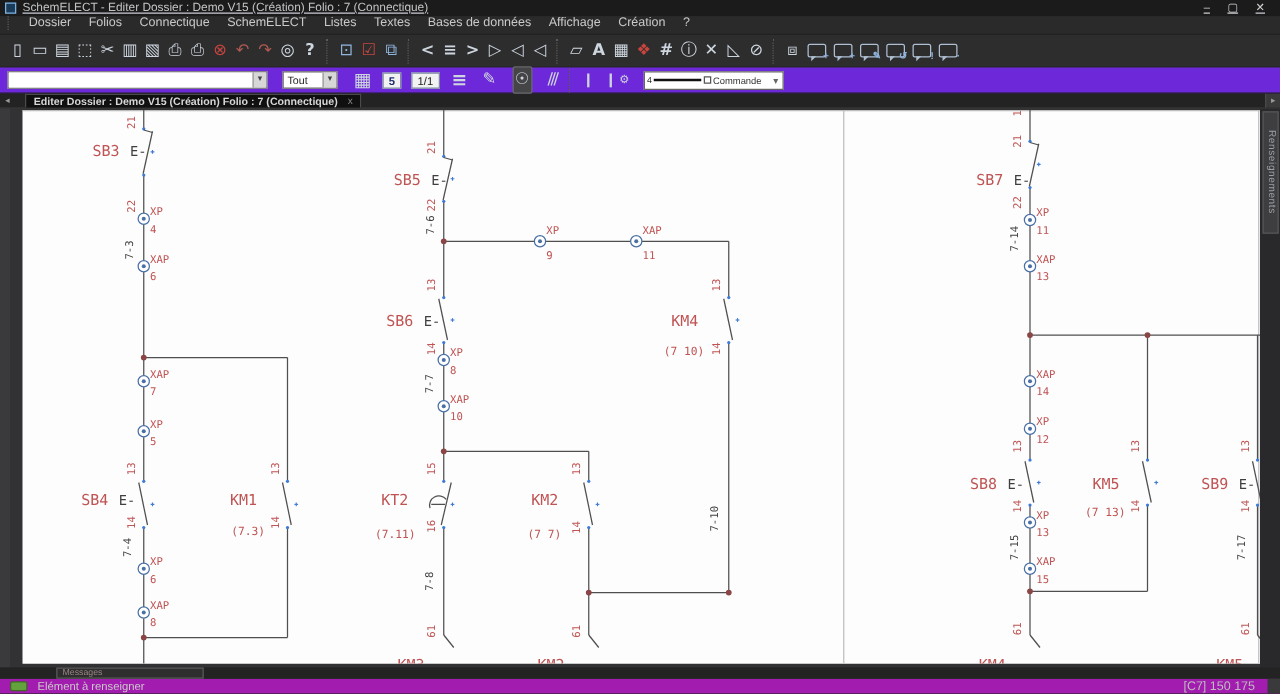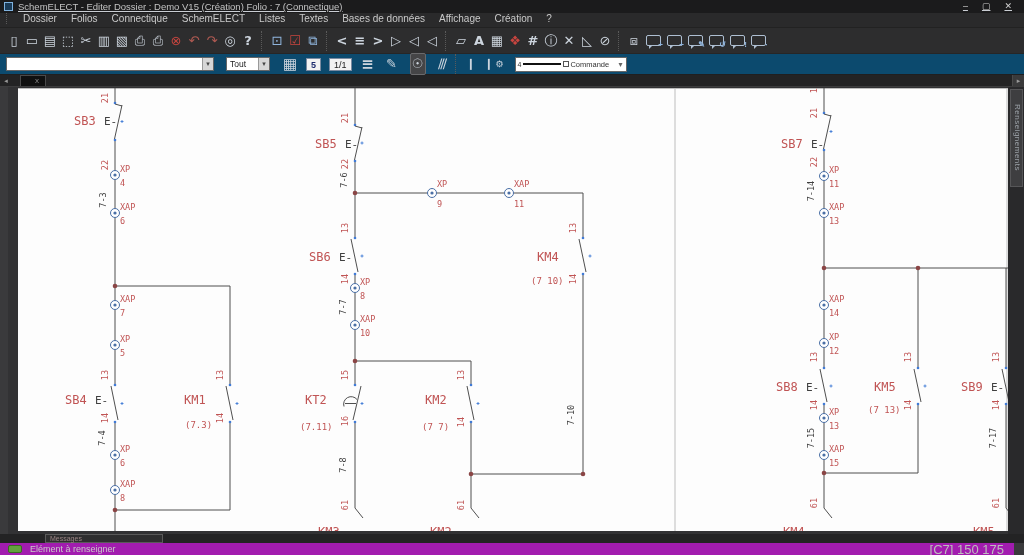--- a/index.html
+++ b/index.html
@@ -16,21 +16,21 @@
   .wincontrols span { font-size:9px; color:#cfcfcf; line-height:11px; cursor:default; }
 
   
   .menubar { height:15px; background:#2a2a2b; display:flex; align-items:flex-start; gap:0;
              border-bottom:1px solid #222; padding-left:6px; }
   .menubar .grip { width:4px; height:11px; border-left:1px dotted #5a5a5a; margin-right:6px; }
   .menubar span.mi { font-size:10px; color:#c9c9c9; padding:0 7px; white-space:nowrap; cursor:default; }
 
   
   .toolbar1 { height:26px; background:#2d2d2e; display:flex; align-items:center; padding-left:4px; border-bottom:1px solid #262627; }
-  .toolbar2 { height:21px; background:#0c4a6e; display:flex; align-items:center; padding-left:4px; border-bottom:1px solid #1f1f20; }
+  .toolbar2 { height:21px; background:#6d28d9; display:flex; align-items:center; padding-left:4px; border-bottom:1px solid #1f1f20; }
   .grp { display:flex; align-items:center; gap:2px; padding:0 5px 0 7px; border-left:1px dotted #5a5a5a; height:20px; }
   .grp.first { border-left:none; padding-left:2px; }
   .ticon { display:inline-block; min-width:16px; text-align:center; font-size:13px; line-height:20px;
            color:#cdd5de; cursor:default; font-family:"DejaVu Sans", sans-serif; }
   .ticon.sm { font-size:11px; }
   .ticon.red { color:#c8453f; }
   .ticon.red2 { color:#b05a52; }
   .ticon.blue { color:#8fb4dc; }
   .ticon.bold { font-weight:bold; }
   .bubble { position:relative; width:15px; height:11px; border:1.4px solid #aebfd2; border-radius:2px; margin:0 2px; }
@@ -77,21 +77,21 @@
              border:1px solid #565658; color:#9aa0a6; font-size:8px;
              writing-mode:vertical-rl; text-align:center; letter-spacing:0.5px; cursor:default; }
 
   
   .msgrow { height:9px; background:#232324; position:relative; }
   .msgtab { position:absolute; left:45px; top:0px; width:118px; height:9px; background:#2e2e2f;
             border:1px solid #5a5a5a; font-size:7px; color:#9b8484; padding-left:4px; line-height:8px; cursor:default; }
   .statusbar { height:12px; background:#a21caf; display:flex; align-items:center; padding:0 6px;justify-content:flex-end; }
   .statuschip { width:14px; height:8px; background:#63a23d; border:1px solid #3c6a22; border-radius:2px; margin-right:8px; margin-left:2px; }
   .statustext { font-size:9px; color:#c9c9c9; }
-  .statuscoords { margin-left:auto; font-size:13px; color:#bdbdbd; padding-right:14px; }
+  .statuscoords { margin-left:auto; font-size:10px; color:#bdbdbd; padding-right:14px; }
   .grip-br { position:absolute; right:0; bottom:0; width:10px; height:12px; background:#3a3a3c; }
 </style>
 </head>
 <body>
 
 <div class="app">
 
   <div class="titlebar">
     <span class="appicon"></span>
     <span class="title">SchemELECT - Editer  Dossier : Demo V15  (Création)  Folio : 7  (Connectique)</span>
@@ -208,20 +208,21 @@
         <span class="lbox"></span>
         <span class="lname">Commande</span>
         <span class="arr">▾</span>
       </span>
     </div>
   </div>
 
   <div class="tabstrip">
     <span class="tsbtn">◂</span>
     <span class="doctab">
+      <span class="ttxt">Editer  Dossier : Demo V15  (Création)  Folio : 7  (Connectique)</span>
       <span class="tclose">x</span>
     </span>
     <span class="tsspacer"></span>
     <span class="tsbtn right">▸</span>
   </div>
 
   <div class="canvas">
     <div class="vscroll-left"></div>
     <div class="page">
       <svg id="schematic-svg" width="990" height="443" viewBox="0 0 990 443" xmlns="http://www.w3.org/2000/svg">

